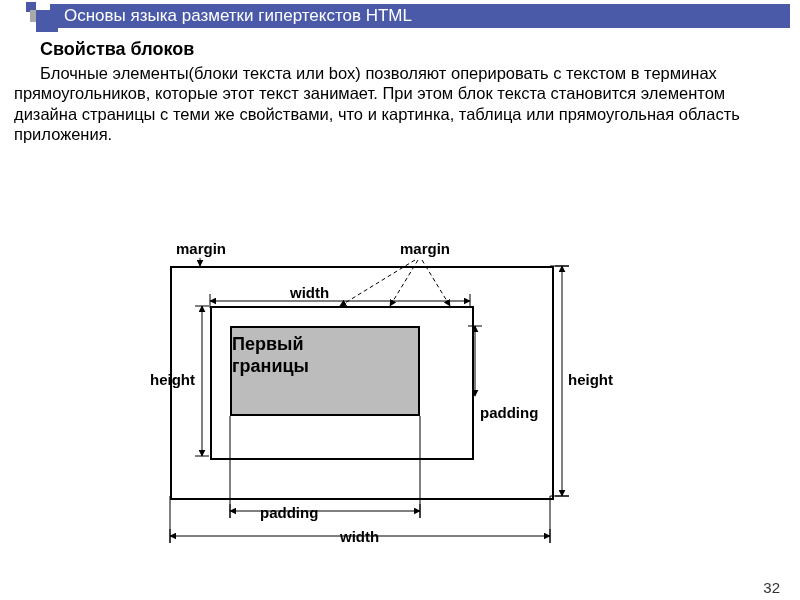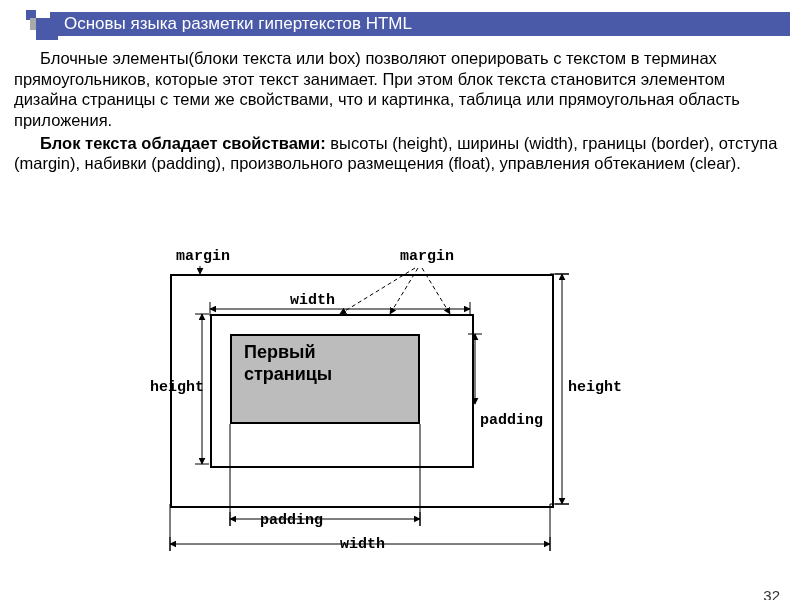--- a/index.html
+++ b/index.html
@@ -15,21 +15,21 @@
   .slide {
     position: relative;
     width: 800px;
     height: 600px;
     box-sizing: border-box;
   }
   
   .titlebar {
     position: relative;
     height: 26px;
-    margin-top: 12px;
+    margin-top: 4px;
   }
   .title-strip {
     position: absolute;
     left: 58px;
     right: 10px;
     top: 0;
     height: 24px;
     background: #4a5aa8;
     color: #fff;
     font-size: 17px;
@@ -68,42 +68,42 @@
   
   .diagram-wrap {
     position: absolute;
     left: 150px;
     top: 232px;
     width: 470px;
     height: 330px;
   }
   .diagram-label {
     position: absolute;
-    font-family: Liberation Mono, monospace;
+    font-family: Liberation Sans, sans-serif;
     font-size: 15px;
     font-weight: bold;
     white-space: nowrap;
   }
   .diagram-box-outer {
     position: absolute;
     border: 2px solid #000;
   }
   .diagram-box-inner {
     position: absolute;
     border: 2px solid #000;
   }
   .diagram-content {
     position: absolute;
     border: 2px solid #000;
     background: #bcbcbc;
     font-family: Arial, sans-serif;
     font-weight: bold;
     font-size: 18px;
     line-height: 1.2;
-    padding: 6px 12px;
+    padding: 6px 0;
     box-sizing: border-box;
   }
 
   .pagenum {
     position: absolute;
     right: 20px;
     bottom: 8px;
     font-size: 15px;
     color: #333;
     margin-top: 19px;
@@ -116,35 +116,33 @@
 
   <div class="titlebar">
     <div class="sq s1"></div>
     <div class="sq sg"></div>
     <div class="sq s2"></div>
     <div class="sq s3"></div>
     <div class="title-strip">Основы языка разметки гипертекстов HTML</div>
   </div>
 
   <div class="body">
+    <p class="h1">Свойства блоков</p>
     <p class="indent">Блочные элементы(блоки текста или box) позволяют оперировать с текстом в терминах прямоугольников, которые этот текст занимает. При этом блок текста становится элементом дизайна страницы с теми же свойствами, что и картинка, таблица или прямоугольная область приложения.</p>
-    <p class="indent">
-      <span class="bold">Блок текста обладает свойствами:</span><span> высоты (height), ширины (width), границы (border), отступа (margin), набивки (padding), произвольного размещения (float), управления обтеканием (clear).</span>
-    </p>
   </div>
 
   <div class="diagram-wrap">
 
     <div class="diagram-box-outer" style="left:20px; top:30px; width:380px; height:230px;"></div>
 
     <div class="diagram-box-inner" style="left:60px; top:70px; width:260px; height:150px;"></div>
 
     <div class="diagram-content" style="left:80px; top:90px; width:190px; height:90px;">
       <div>Первый</div>
-      <div>страницы</div>
+      <div>границы</div>
     </div>
 
     <div class="diagram-label" style="left:26px; top:4px;">margin</div>
     <div class="diagram-label" style="left:250px; top:4px;">margin</div>
     <div class="diagram-label" style="left:140px; top:48px;">width</div>
     <div class="diagram-label" style="left:0px; top:135px;">height</div>
     <div class="diagram-label" style="left:418px; top:135px;">height</div>
     <div class="diagram-label" style="left:330px; top:168px;">padding</div>
     <div class="diagram-label" style="left:110px; top:268px;">padding</div>
     <div class="diagram-label" style="left:190px; top:292px;">width</div>

